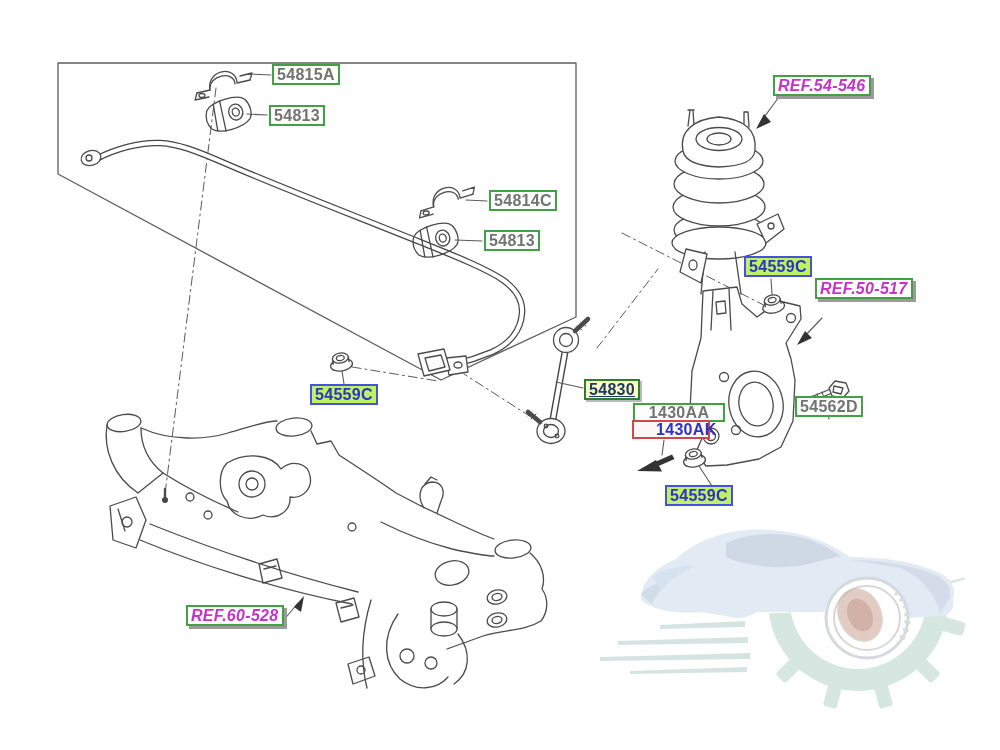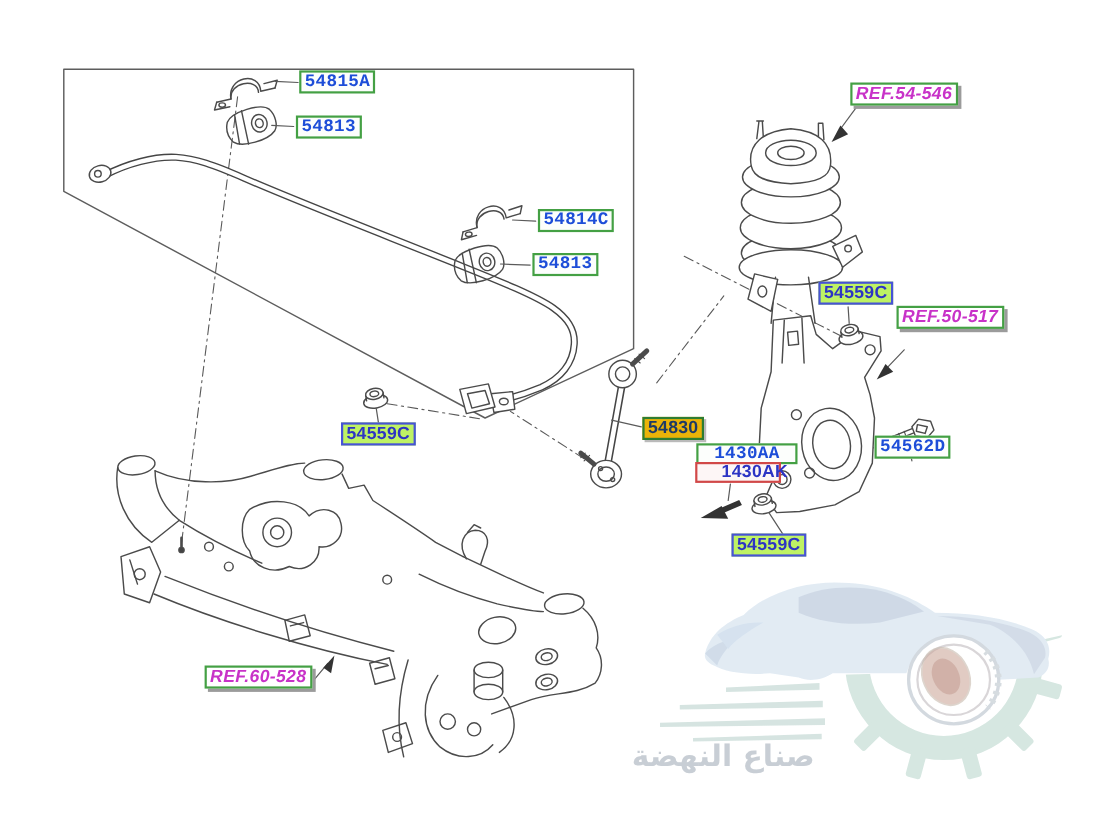--- a/index.html
+++ b/index.html
@@ -10,25 +10,25 @@
   #stage svg{position:absolute;left:0;top:0;}
   .lbl{
     position:absolute;
     font:bold 16px/17px "Liberation Sans",sans-serif;
     letter-spacing:.3px;
     padding:0 3px;
     white-space:nowrap;
     box-sizing:border-box;
     text-align:center;
   }
-  .lbl.green{color:#1d4ed8;border:2px solid #44a044;background:#fcfefc;font-family:Liberation Mono, monospace;}
+  .lbl.green{color:#737373;border:2px solid #44a044;background:#fcfefc;}
   .lbl.blue {color:#2d34c4;border:2px solid #4753d6;background:#bef264;}
   .lbl.red  {color:#2d34c4;border:2px solid #d14848;background:#fdf6f6;padding-left:22px;}
-  .lbl.hl   {color:#1d3a66;border:2px solid #2e7d32;background:#eab308;
-             box-shadow:2px 2px 0 rgba(130,130,130,.55);}
+  .lbl.hl   {color:#1d3a66;border:2px solid #2e7d32;background:#fef9c3;
+             box-shadow:2px 2px 0 rgba(130,130,130,.55);text-decoration:underline;}
   .lbl.ref  {color:#c832c8;border:2px solid #44a044;background:#ffffff;
              box-shadow:3px 3px 0 #9b9b9b;font-style:italic;}
   .wm-text{
     position:absolute;left:560px;top:671px;width:195px;height:38px;
     direction:rtl;text-align:center;
     font:bold 27px/34px "DejaVu Sans",sans-serif;
     color:#c6ccd3;opacity:.95;
   }
 </style>
 </head>
@@ -285,21 +285,20 @@
     </g>
 
     <g fill="#333" stroke="none">
       <polygon points="756,129 764,114 771,122"></polygon>
       <polygon points="797,345 805,331 812,338"></polygon>
       <polygon points="304,596 294,607 301,612"></polygon>
     </g>
   </g>
 </svg>
 
-<div class="wm-text">صناع النهضة</div>
 
 <div class="lbl green" style="left:272px;top:64px">54815A</div>
 <div class="lbl green" style="left:269px;top:105px">54813</div>
 <div class="lbl green" style="left:489px;top:190px">54814C</div>
 <div class="lbl green" style="left:484px;top:230px">54813</div>
 <div class="lbl ref" style="left:773px;top:75px">REF.54-546</div>
 <div class="lbl blue" style="left:744px;top:256px">54559C</div>
 <div class="lbl ref" style="left:815px;top:278px">REF.50-517</div>
 <div class="lbl green" style="left:795px;top:396px">54562D</div>
 <div class="lbl hl" style="left:584px;top:379px">54830</div>

